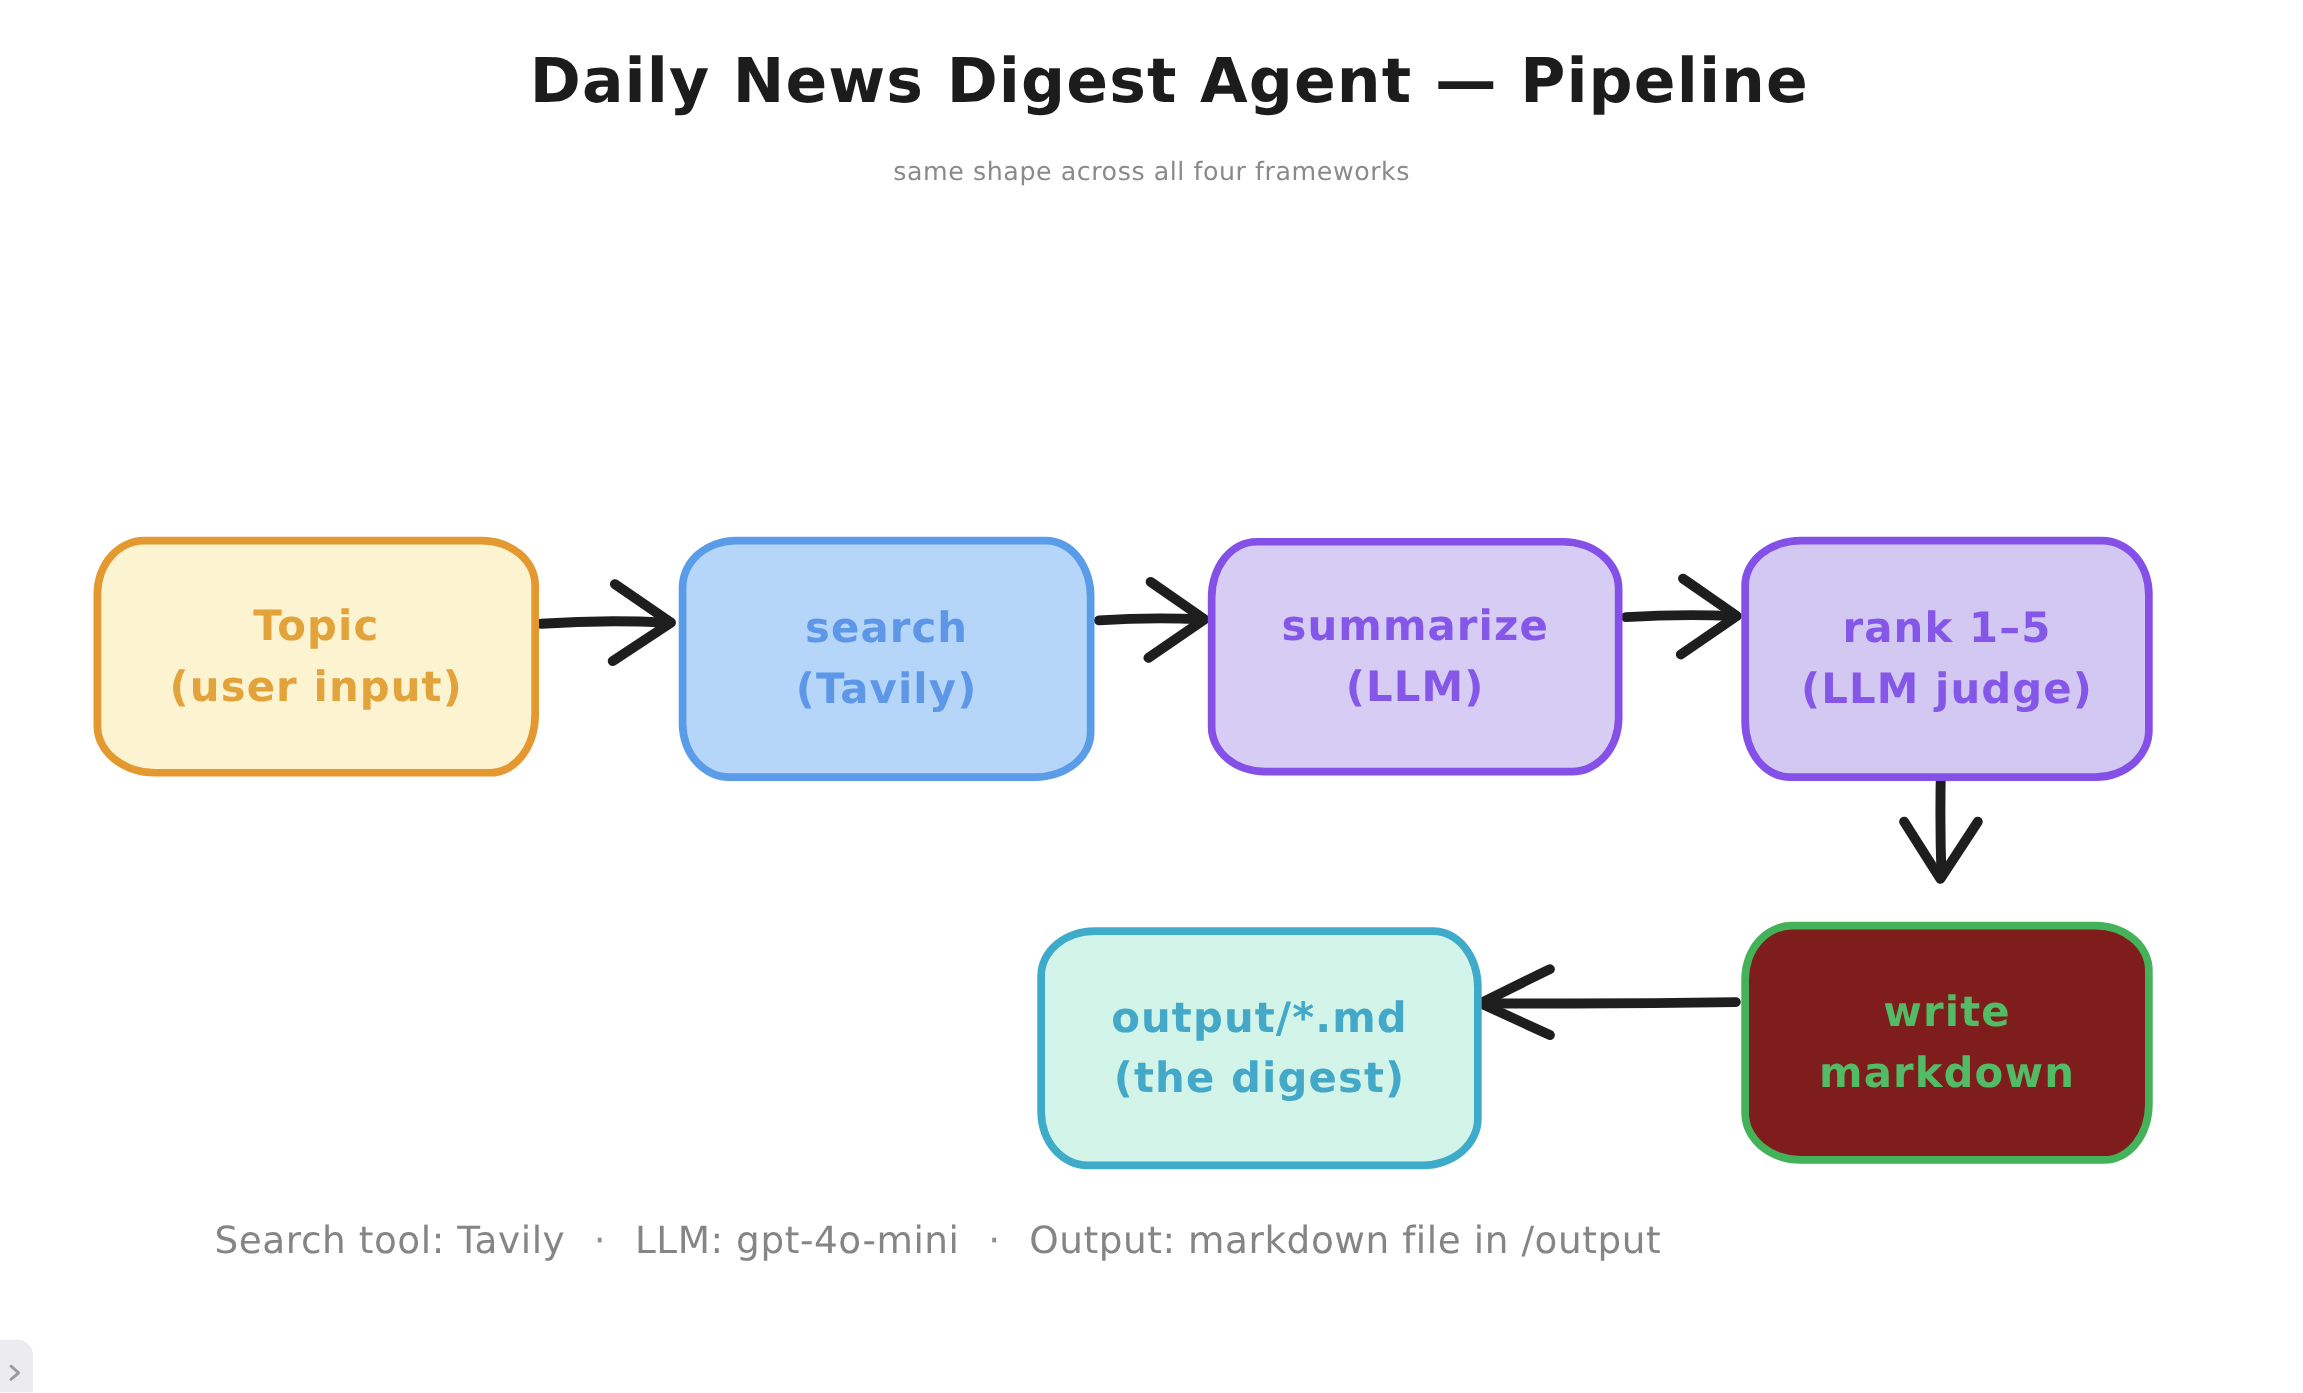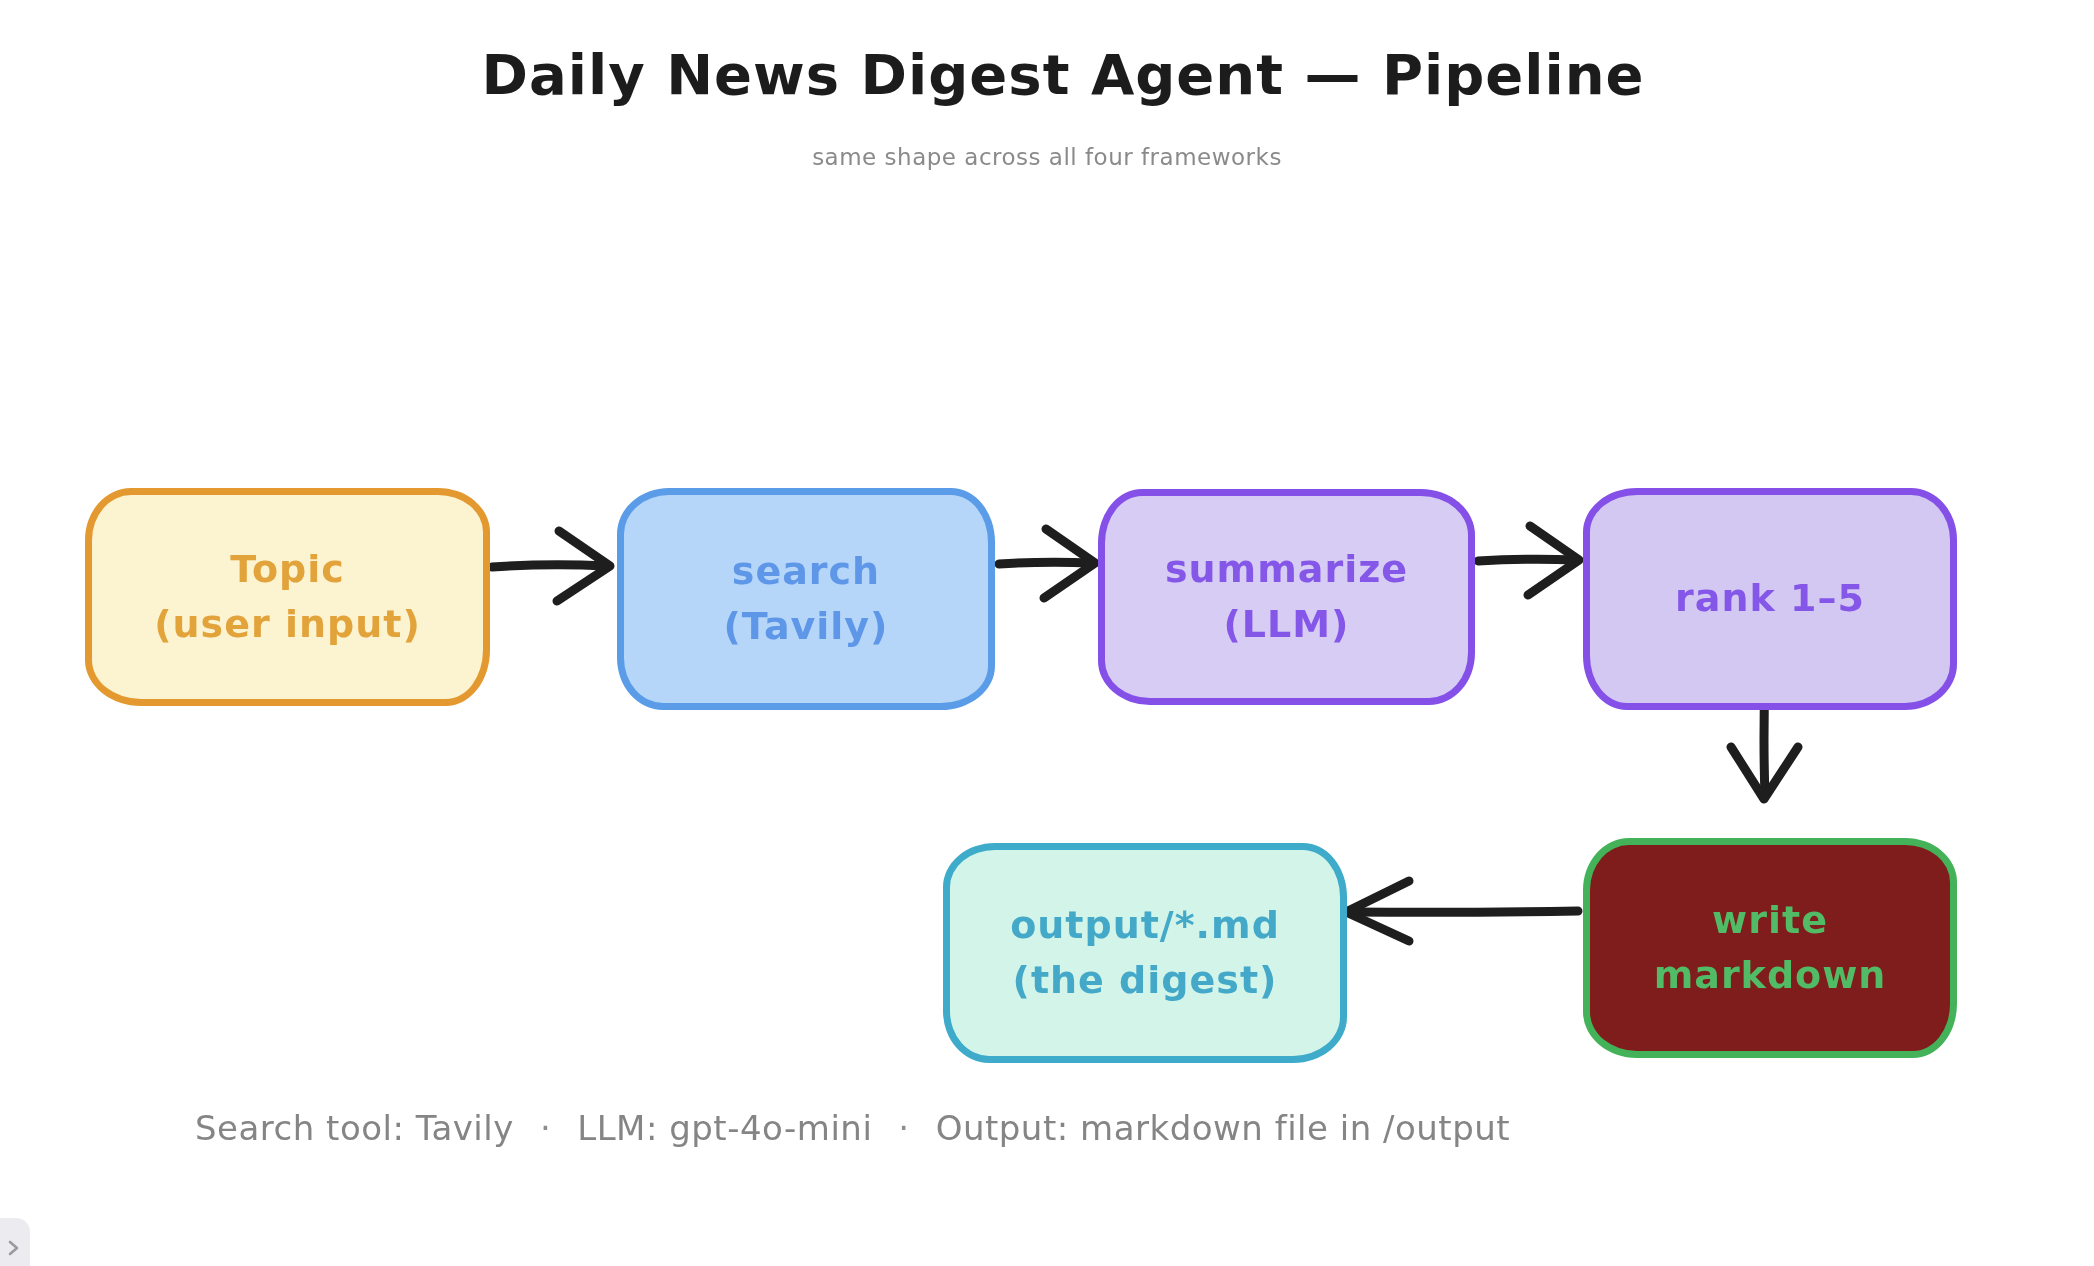--- a/index.html
+++ b/index.html
@@ -165,20 +165,21 @@
   <div class="node node-summarize" style="background: rgb(214, 204, 244); border-color: rgb(132, 80, 232); color: rgb(133, 87, 232);">
     <div class="node-label">
       <span>summarize</span>
       <span>(LLM)</span>
     </div>
   </div>
 
   <div class="node node-rank" style="background: rgb(210, 200, 242); border-color: rgb(132, 80, 232); color: rgb(133, 87, 232);">
     <div class="node-label">
       <span>rank 1–5</span>
+      <span>(LLM judge)</span>
     </div>
   </div>
 
   <div class="node node-write" style="background: #7f1d1d; border-color: rgb(67, 178, 89); color: rgb(82, 187, 102);">
     <div class="node-label">
       <span>write</span>
       <span>markdown</span>
     </div>
   </div>
 

